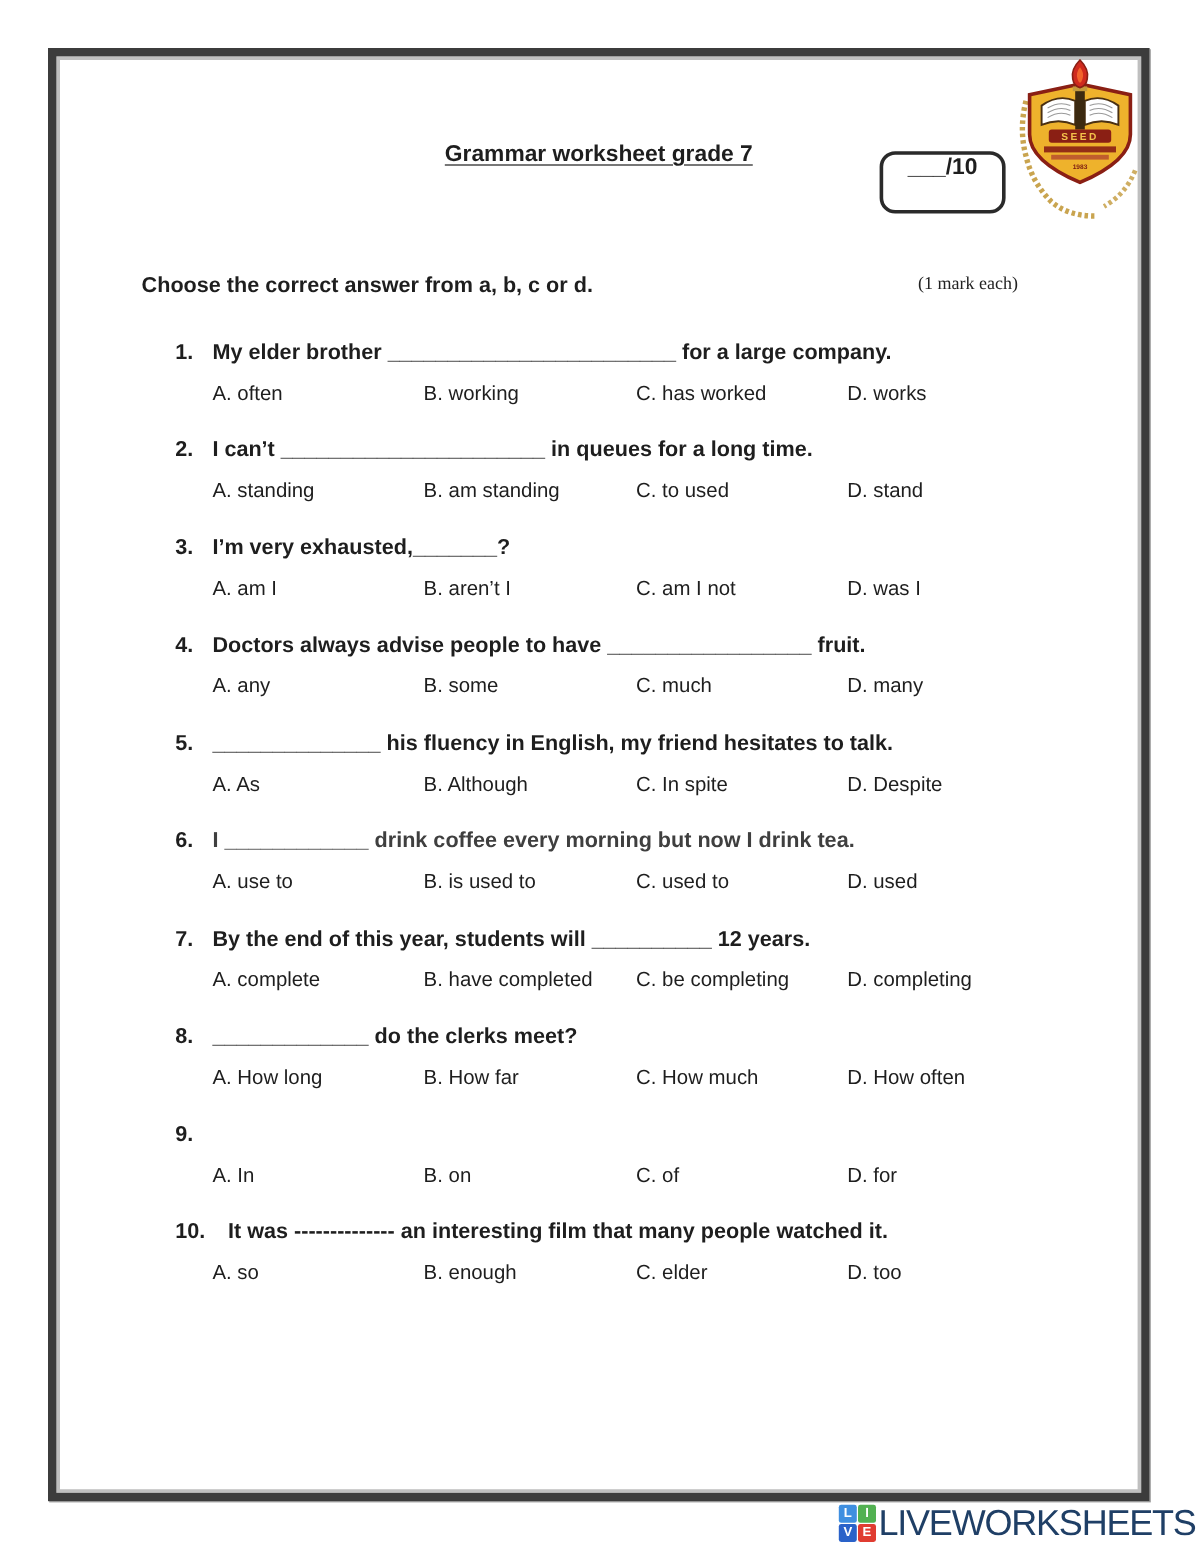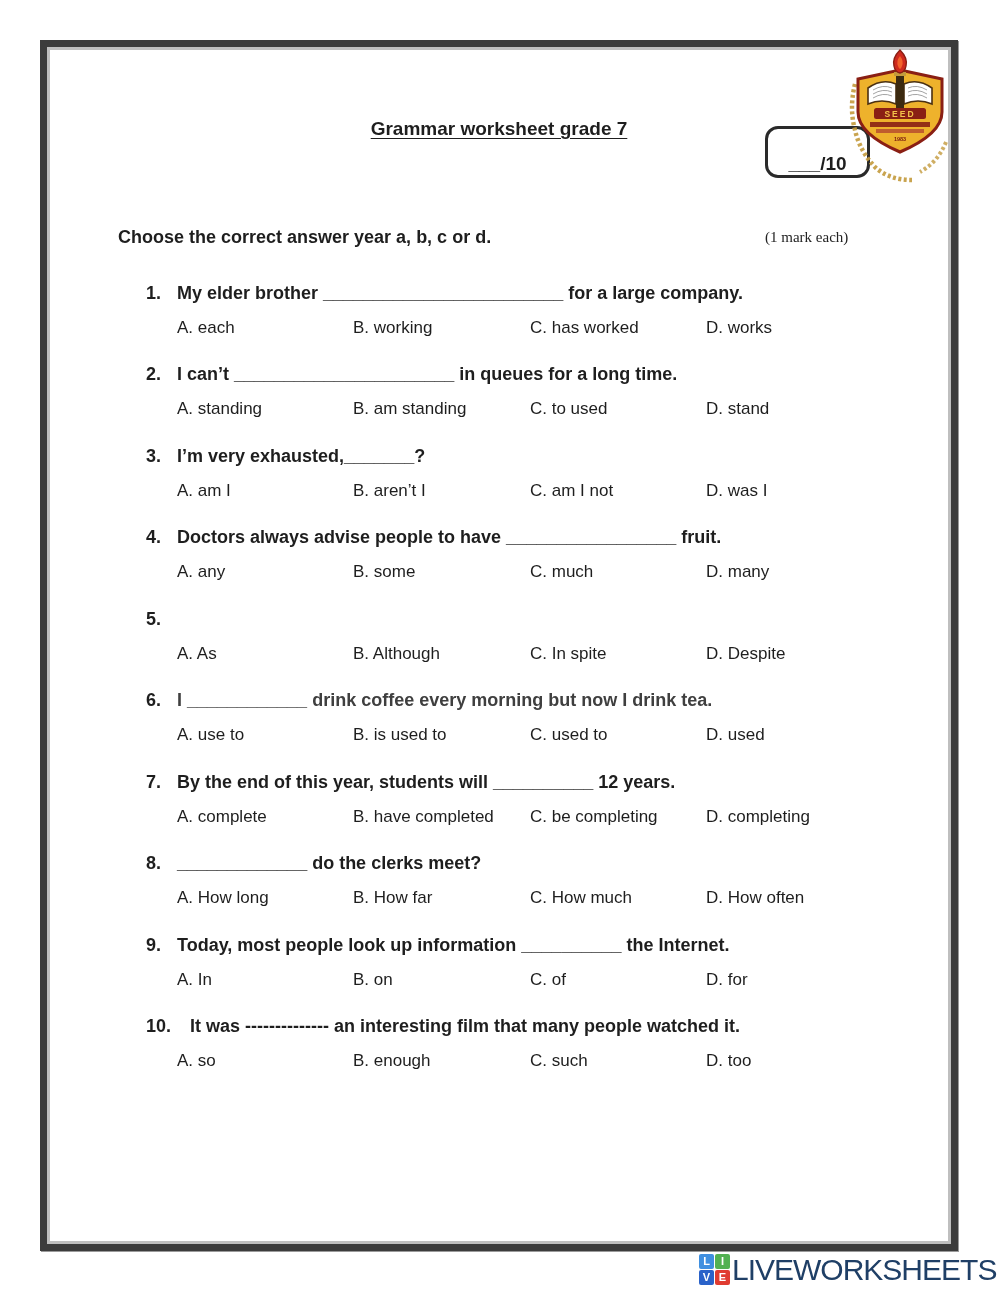--- a/index.html
+++ b/index.html
@@ -15,22 +15,22 @@
     background:#ffffff;
   }
   .title{
     position:absolute;left:40px;top:118px;width:918px;text-align:center;
     font-size:19px;font-weight:bold;
   }
   .title span{text-decoration:underline;text-underline-offset:3px;}
   .scorebox{
     position:absolute;left:733px;top:126px;width:99px;height:46px;
     border:3px solid #2a2a2a;border-radius:13px;background:#fff;
-    display:flex;align-items:flex-end;justify-content:center;
-    font-size:19px;font-weight:bold;margin-left:32px;
+    display:flex;align-items:flex-start;justify-content:center;
+    font-size:19px;font-weight:bold;
   }
   .crest{position:absolute;left:846px;top:46px;width:108px;height:148px;}
   .instructions{
     position:absolute;left:118px;top:227px;font-size:18px;font-weight:bold;
   }
   .marksnote{
     position:absolute;left:765px;top:229px;font-size:15px;font-weight:normal;color:#222;font-family:Liberation Serif, serif;
   }
   .q{position:absolute;left:0;width:1000px;height:70px;}
   .qnum{position:absolute;left:146px;top:0;font-size:18px;font-weight:bold;}
@@ -94,31 +94,31 @@
 
   <rect x="28" y="62" width="52" height="11" rx="2.5" fill="#8a1f14"></rect>
   <text x="54" y="70.5" text-anchor="middle" font-family="Liberation Sans, sans-serif" font-size="8.5" font-weight="bold" letter-spacing="2" fill="#f3c14a">SEED</text>
 
   <rect x="24" y="76" width="60" height="5" fill="#8a1f14" opacity="0.9"></rect>
   <rect x="30" y="83" width="48" height="4" fill="#b0402e" opacity="0.75"></rect>
   <text x="54" y="95" text-anchor="middle" font-family="Liberation Sans, sans-serif" font-size="5.5" font-weight="bold" fill="#7a1a12">1983</text>
 </svg>
 
 <div class="instructions">
-  <span>Choose the correct answer year a, b, c or d.</span>
+  <span>Choose the correct answer from a, b, c or d.</span>
 </div>
 <div class="marksnote">
   <span>(1 mark each)</span>
 </div>
 
 <div class="q q1" style="top:283px">
   <span class="qnum">1.</span>
   <span class="qstem">My elder brother ________________________ for a large company.</span>
   <div class="opts">
-    <span class="opt optA">A. each</span>
+    <span class="opt optA">A. often</span>
     <span class="opt optB">B. working</span>
     <span class="opt optC">C. has worked</span>
     <span class="opt optD">D. works</span>
   </div>
 </div>
 
 <div class="q q2" style="top:364px">
   <span class="qnum">2.</span>
   <span class="qstem">I can’t  ______________________ in queues for a long time.</span>
   <div class="opts">
@@ -146,20 +146,21 @@
   <div class="opts">
     <span class="opt optA">A. any</span>
     <span class="opt optB">B. some</span>
     <span class="opt optC">C. much</span>
     <span class="opt optD">D. many</span>
   </div>
 </div>
 
 <div class="q q5" style="top:609px">
   <span class="qnum">5.</span>
+  <span class="qstem">______________ his fluency in English, my friend hesitates to talk.</span>
   <div class="opts">
     <span class="opt optA">A. As</span>
     <span class="opt optB">B. Although</span>
     <span class="opt optC">C. In spite</span>
     <span class="opt optD">D. Despite</span>
   </div>
 </div>
 
 <div class="q q6" style="top:690px">
   <span class="qnum">6.</span>
@@ -189,36 +190,35 @@
   <div class="opts">
     <span class="opt optA">A. How long</span>
     <span class="opt optB">B. How far</span>
     <span class="opt optC">C. How much</span>
     <span class="opt optD">D. How often</span>
   </div>
 </div>
 
 <div class="q q9" style="top:935px">
   <span class="qnum">9.</span>
-  <span class="qstem">Today, most people look up information __________ the Internet.</span>
   <div class="opts">
     <span class="opt optA">A. In</span>
     <span class="opt optB">B. on</span>
     <span class="opt optC">C. of</span>
     <span class="opt optD">D. for</span>
   </div>
 </div>
 
 <div class="q q10" style="top:1016px">
   <span class="qnum">10.</span>
   <span class="qstem">It was -------------- an interesting film that many people watched it.</span>
   <div class="opts">
     <span class="opt optA">A. so</span>
     <span class="opt optB">B. enough</span>
-    <span class="opt optC">C. such</span>
+    <span class="opt optC">C. elder</span>
     <span class="opt optD">D. too</span>
   </div>
 </div>
 
 <div class="footer">
   <div class="lw-grid">
     <span class="lw-sq" style="background: rgb(63, 143, 224);">L</span>
     <span class="lw-sq" style="background: rgb(82, 177, 82);">I</span>
     <span class="lw-sq" style="background: rgb(42, 98, 201);">V</span>
     <span class="lw-sq" style="background: rgb(224, 60, 49);">E</span>

